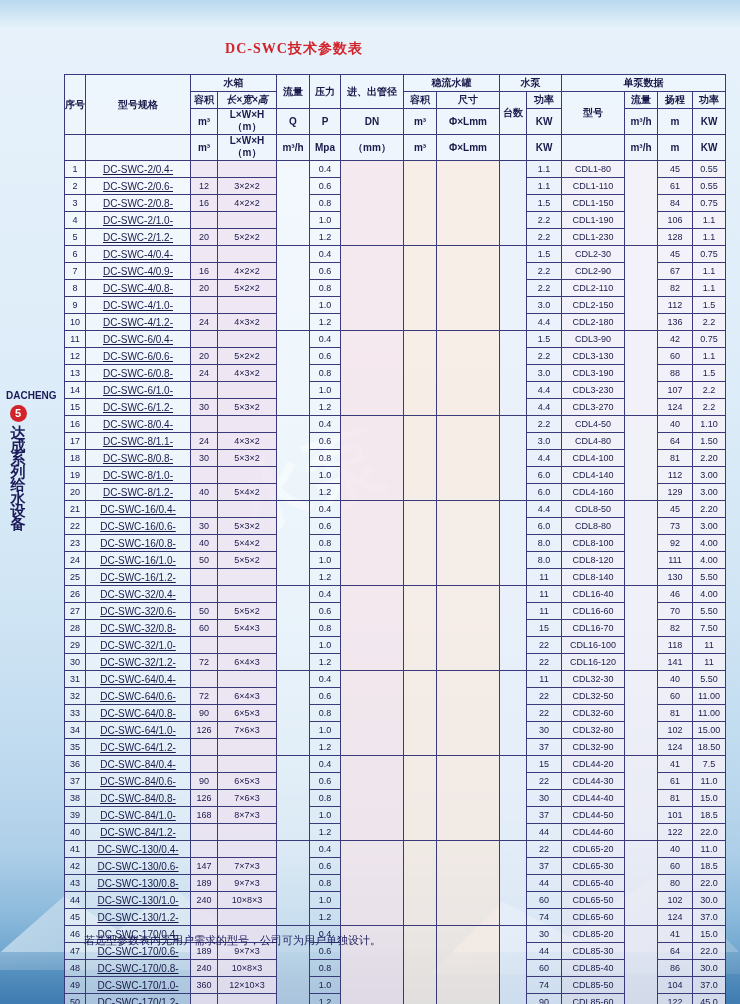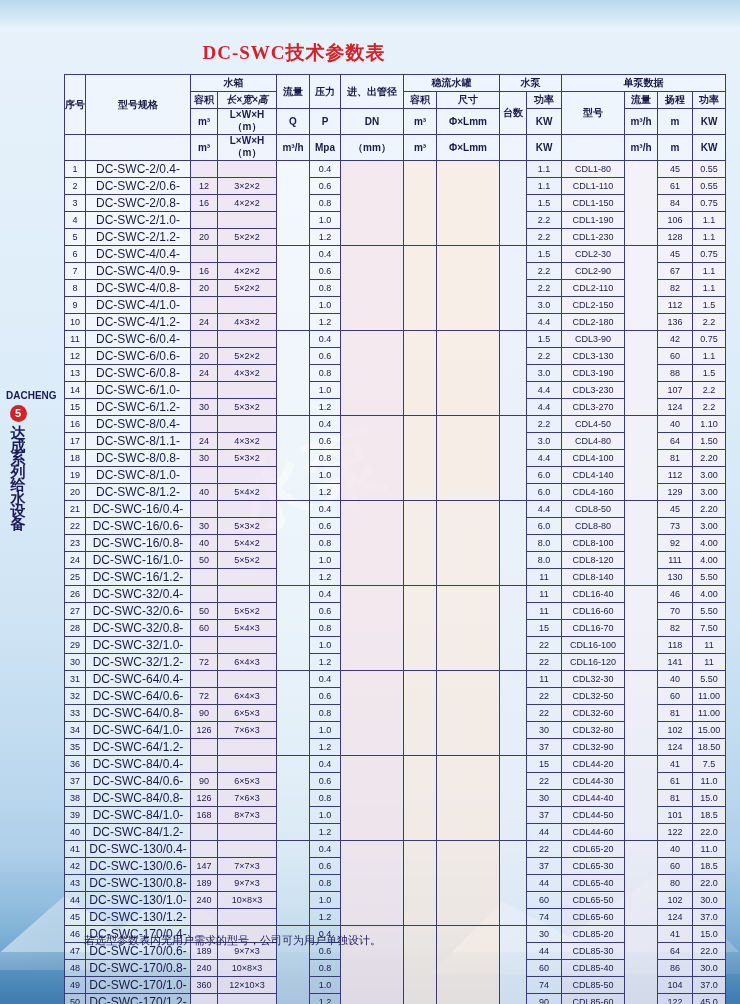--- a/index.html
+++ b/index.html
@@ -15,21 +15,21 @@
   .bg-mountains{position:absolute;left:0;bottom:0;width:740px;height:150px;
     background:linear-gradient(180deg,rgba(150,195,225,0) 0%,rgba(130,180,216,.55) 35%,rgba(96,155,200,.75) 70%,rgba(70,130,180,.85) 100%);}
   .bg-mountains:before{content:"";position:absolute;left:-20px;bottom:34px;width:300px;height:90px;
     background:linear-gradient(135deg,#cfe2f0,#9dc2dd);clip-path:polygon(0 100%,28% 18%,46% 56%,64% 8%,100% 100%);opacity:.85;}
   .bg-mountains:after{content:"";position:absolute;right:-20px;bottom:30px;width:330px;height:110px;
     background:linear-gradient(135deg,#d8e8f4,#8fb6d4);clip-path:polygon(0 100%,22% 34%,42% 66%,70% 6%,100% 100%);opacity:.85;}
   .bg-water{position:absolute;left:0;bottom:0;width:740px;height:52px;background:linear-gradient(180deg,rgba(90,150,195,.5),rgba(60,120,175,.8));}
 
   .title{
     position:absolute;left:0;top:40px;width:588px;text-align:center;
-    font-size:19px;font-weight:bold;color:#d2232a;letter-spacing:1px;
+    font-size:14px;font-weight:bold;color:#d2232a;letter-spacing:1px;
     font-family:"Liberation Serif", serif;
   }
 
   
   .side-label{
     position:absolute;left:6px;top:390px;width:24px;text-align:center;
     font-size:10px;line-height:11px;color:#1b1b5a;font-weight:bold;
   }
   .side-label .en{letter-spacing:0;}
   .side-badge{width:17px;height:17px;border-radius:50%;background:#d2232a;color:#fff;
@@ -44,21 +44,21 @@
     position:absolute;left:64px;top:74px;border-collapse:collapse;
     background:rgba(255,255,255,.55);
     font-size:9px;
   }
   table.main td,table.main th{
     border:1px solid #3a3a7a;padding:0;text-align:center;vertical-align:middle;
     font-weight:normal;height:16px;
   }
   table.main th{font-size:10px;font-weight:bold;background:rgba(236,244,252,.75);}
   .hdr-sub{font-size:9px;}
-  .c-model{text-align:left;padding-left:4px;font-size:12px;white-space:nowrap;}
+  .c-model{text-align:left;padding-left:4px;font-size:10px;white-space:nowrap;text-decoration:underline;}
   .tank{background:rgba(237,225,240,.75);}
   .pipe{background:rgba(245,226,232,.7);}
   .stab{background:rgba(250,234,222,.7);}
   .pumpgrp{background:rgba(232,238,250,.6);}
   .single{background:rgba(244,236,246,.55);}
   .seq{width:20px;}
   .colw-model{width:104px;}
   .colw-vol{width:26px;}
   .colw-dim{width:58px;font-style:italic;}
   .colw-q{width:32px;}

